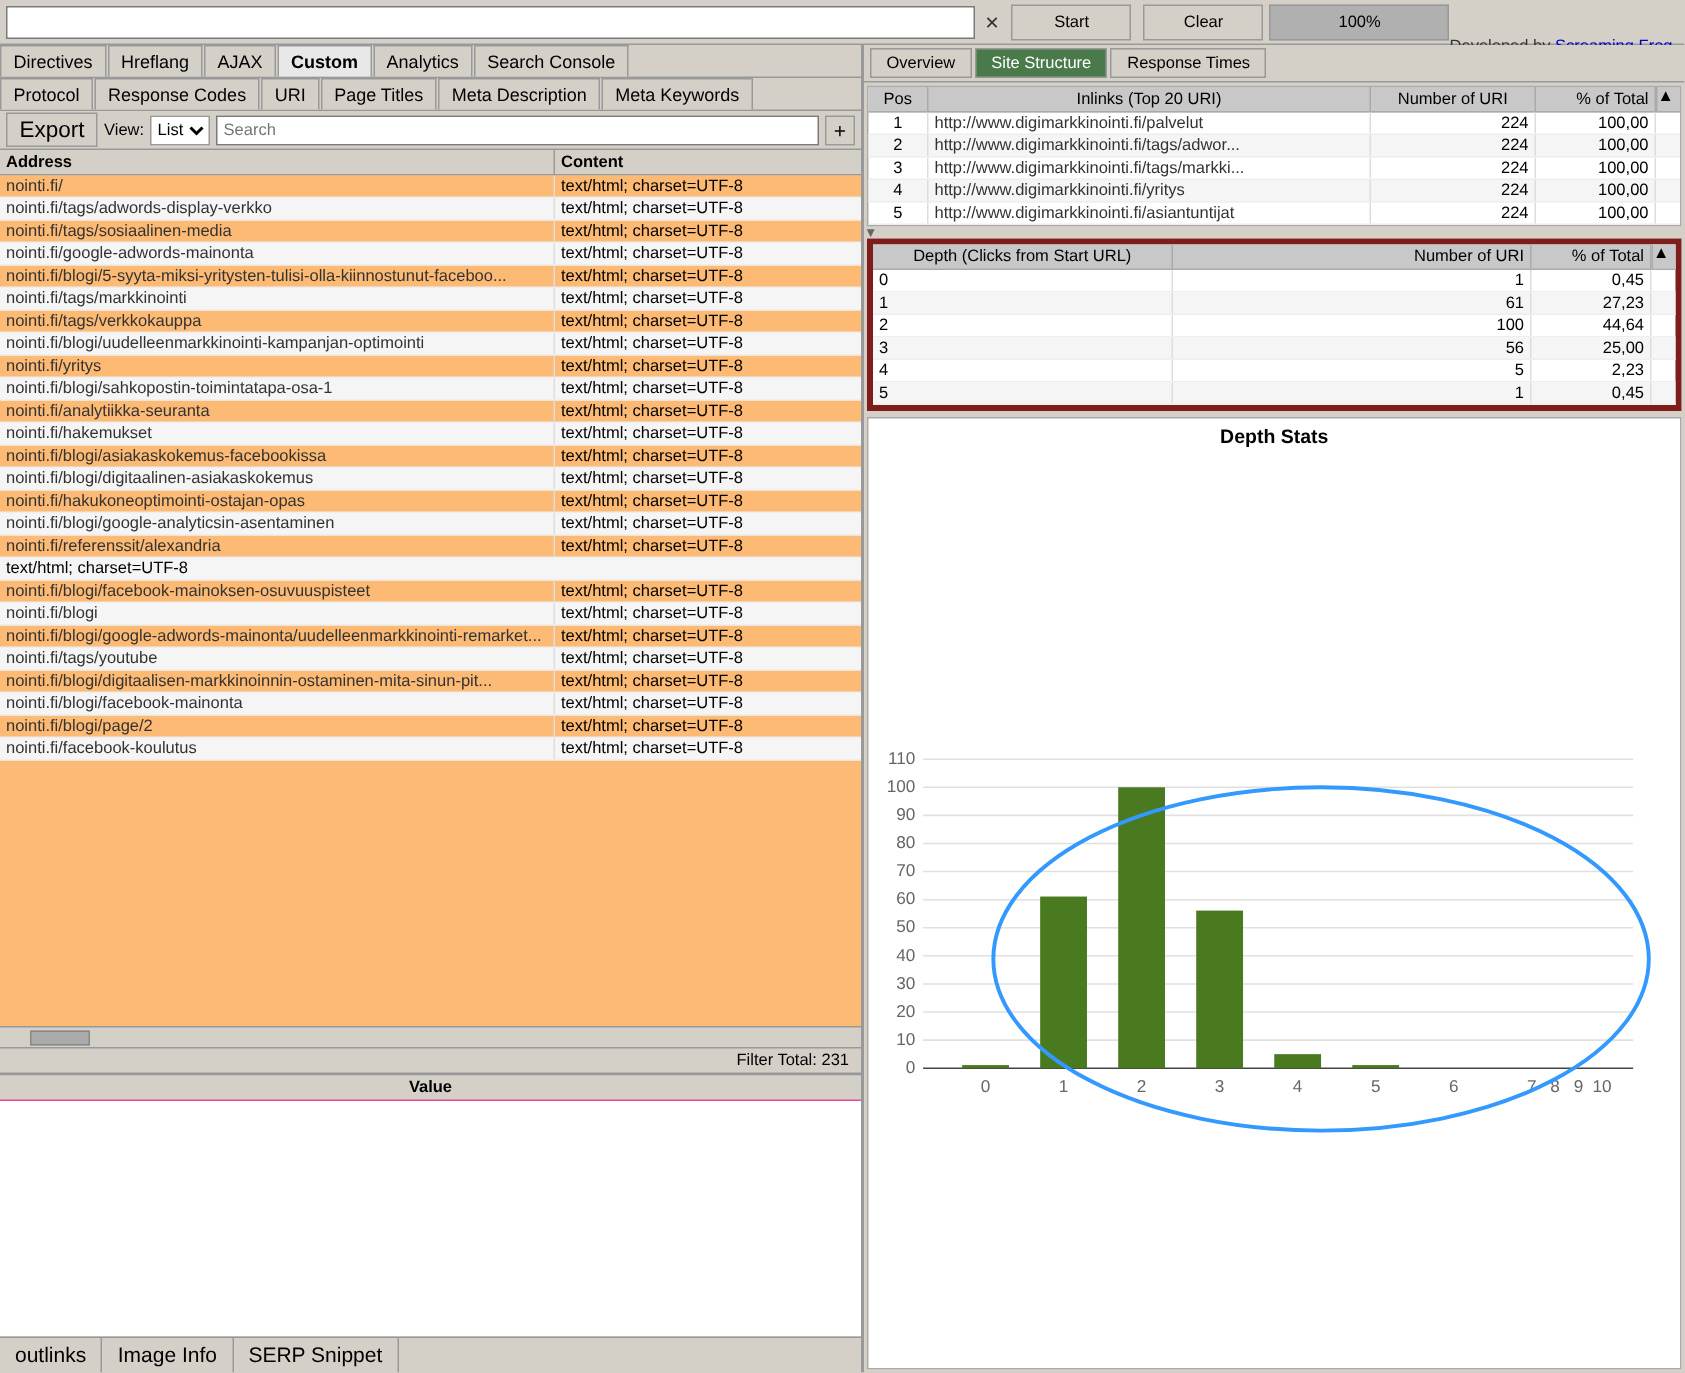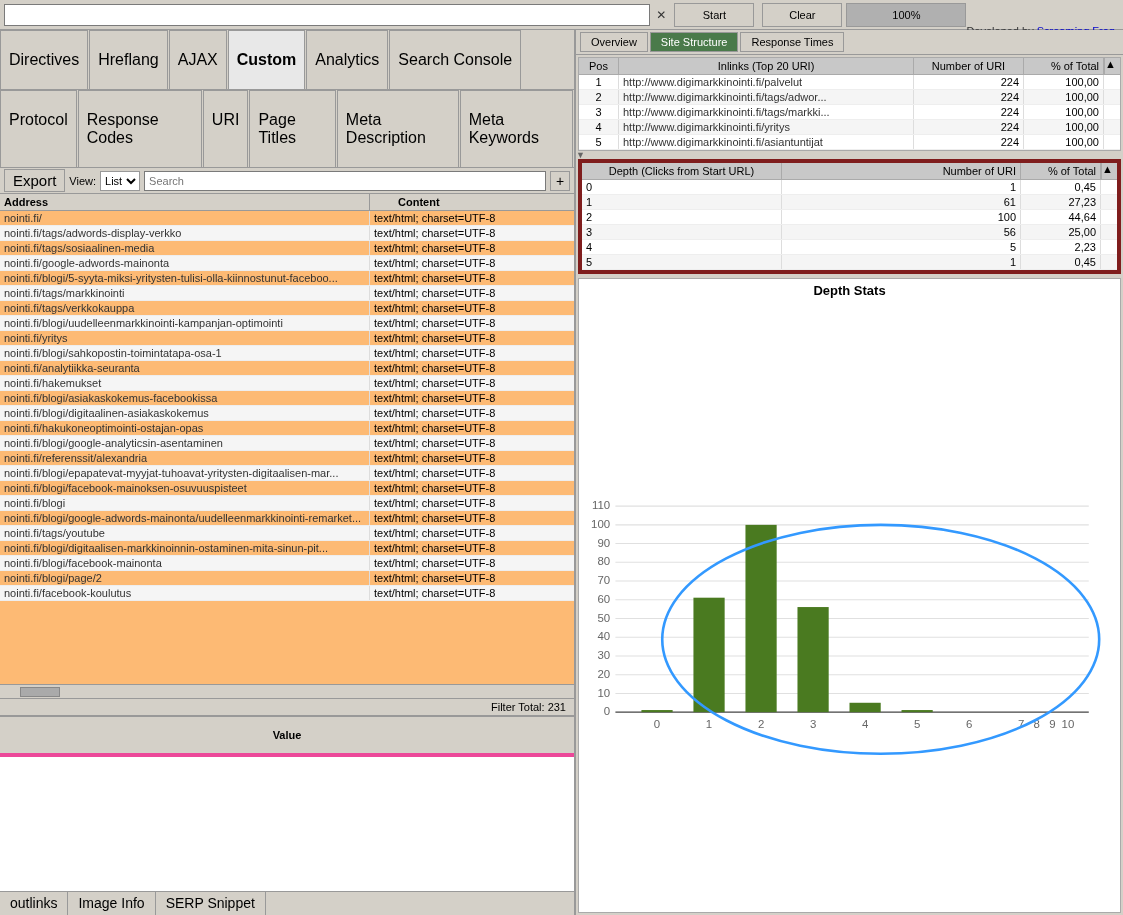--- a/index.html
+++ b/index.html
@@ -14,49 +14,49 @@
     .progress-bar-container { width: 120px; height: 24px; background: #b0b0b0; border: 1px solid #999; display: flex; align-items: center; justify-content: center; margin-left: 4px; }
     .dev-info { margin-left: auto; padding-right: 8px; text-align: right; font-size: 10px; color: #333; line-height: 14px; margin-top: 47px; }
     .dev-info a { color: #0000cc; text-decoration: none; }
 
     
     .main-layout { display: flex; height: calc(915px - 30px); }
     .left-panel { width: 576px; display: flex; flex-direction: column; border-right: 2px solid #999; }
 
     
     .tabs-row { display: flex; background: #d4d0c8; border-bottom: 1px solid #999; }
-    .tab { padding: 20px 8px; border: 1px solid #999; border-bottom: none; background: #d4d0c8; cursor: pointer; margin-right: 1px; font-size: 16px; }
+    .tab { padding: 3px 8px; border: 1px solid #999; border-bottom: none; background: #d4d0c8; cursor: pointer; margin-right: 1px; font-size: 12px; }
     .tab.active { background: #e8e8e8; font-weight: bold; }
     .tab-row2 { display: flex; background: #d4d0c8; border-bottom: 1px solid #999; }
 
     
     .toolbar { display: flex; align-items: center; height: 26px; padding: 2px 4px; background: #d4d0c8; border-bottom: 1px solid #999; gap: 4px; }
     .export-btn { padding: 2px 8px; border: 1px solid #999; background: #d4d0c8; cursor: pointer; font-size: 15px; }
     .view-label { font-size: 11px; }
     .view-select { height: 20px; border: 1px solid #999; background: white; font-size: 11px; }
     .search-input { flex: 1; height: 20px; border: 1px solid #7a7a7a; padding: 1px 4px; font-size: 11px; background: white; }
     .add-btn { width: 20px; height: 20px; border: 1px solid #999; background: #d4d0c8; cursor: pointer; font-size: 14px; display: flex; align-items: center; justify-content: center; }
 
     
     .data-table-container { flex: 1; overflow: hidden; display: flex; flex-direction: column; }
-    .table-header { display: flex; background: #d4d0c8; border-bottom: 1px solid #999; gap: 24px; }
+    .table-header { display: flex; background: #d4d0c8; border-bottom: 1px solid #999; }
     .col-address { width: 370px; padding: 2px 4px; border-right: 1px solid #999; font-weight: bold; }
     .col-content { flex: 1; padding: 2px 4px; font-weight: bold; }
     .table-body { flex: 1; overflow-y: auto; background: #fdba74; }
     .table-row { display: flex; border-bottom: 1px solid #eee; }
     .table-row:nth-child(even) { background: #f5f5f5; }
     .cell-address { width: 370px; padding: 1px 4px; border-right: 1px solid #ddd; overflow: hidden; white-space: nowrap; color: #333; }
     .cell-content { flex: 1; padding: 1px 4px; overflow: hidden; white-space: nowrap; }
     .scrollbar-x { height: 14px; background: #d4d0c8; border-top: 1px solid #999; display: flex; align-items: center; }
     .scroll-thumb { width: 40px; height: 10px; background: #aaa; border: 1px solid #888; margin-left: 20px; }
     .filter-row { padding: 2px 8px; background: #d4d0c8; border-top: 1px solid #999; text-align: right; font-size: 11px; }
 
     
     .bottom-panel { height: 200px; border-top: 2px solid #999; display: flex; flex-direction: column; }
-    .bottom-header { display: flex; background: #d4d0c8; border-bottom: 4px solid #ec4899; align-items: center; justify-content: center; padding: 12px; font-weight: bold; }
+    .bottom-header { display: flex; background: #d4d0c8; border-bottom: 1px solid #ec4899; align-items: center; justify-content: center; padding: 2px; font-weight: bold; }
     .bottom-body { flex: 1; background: white; }
     .bottom-tabs { display: flex; background: #d4d0c8; border-top: 1px solid #999; height: 24px; }
     .bottom-tab { padding: 3px 10px; border-right: 1px solid #999; cursor: pointer; font-size: 14px; }
 
     
     .right-panel { flex: 1; display: flex; flex-direction: column; background: #d4d0c8; }
     .right-tabs { display: flex; background: #d4d0c8; border-bottom: 1px solid #999; padding: 2px 4px; gap: 2px; }
     .right-tab { padding: 3px 10px; border: 1px solid #999; background: #d4d0c8; cursor: pointer; font-size: 11px; }
     .right-tab.active { background: #4a7a4a; color: white; }
 
@@ -206,21 +206,20 @@
           </div>
           <div class="table-row">
             <div class="cell-address">nointi.fi/blogi/google-analyticsin-asentaminen</div>
             <div class="cell-content">text/html; charset=UTF-8</div>
           </div>
           <div class="table-row">
             <div class="cell-address">nointi.fi/referenssit/alexandria</div>
             <div class="cell-content">text/html; charset=UTF-8</div>
           </div>
           <div class="table-row">
-            <div class="cell-address">nointi.fi/blogi/epapatevat-myyjat-tuhoavat-yritysten-digitaalisen-mar...</div>
             <div class="cell-content">text/html; charset=UTF-8</div>
           </div>
           <div class="table-row">
             <div class="cell-address">nointi.fi/blogi/facebook-mainoksen-osuvuuspisteet</div>
             <div class="cell-content">text/html; charset=UTF-8</div>
           </div>
           <div class="table-row">
             <div class="cell-address">nointi.fi/blogi</div>
             <div class="cell-content">text/html; charset=UTF-8</div>
           </div>

